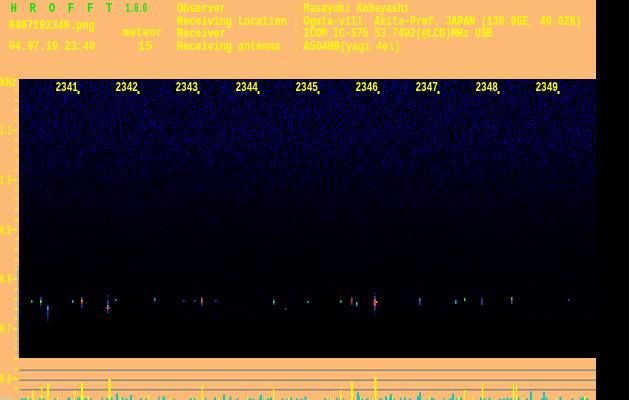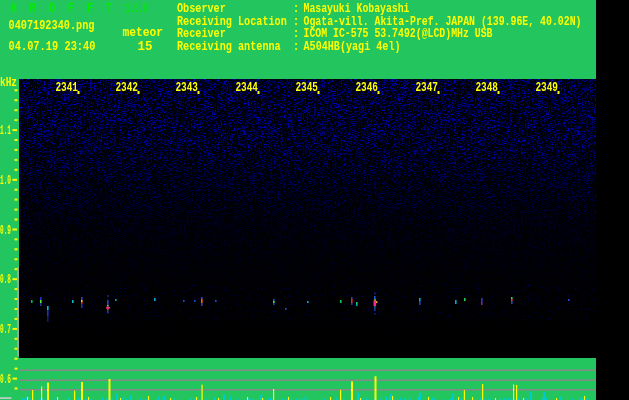--- a/index.html
+++ b/index.html
@@ -1,14 +1,14 @@
 <!DOCTYPE html>
 <html><head><meta charset="utf-8"><style>
 html,body{margin:0;padding:0;background:#000;}
-#wrap{position:relative;width:596px;height:400px;background:#22c55e;overflow:hidden;}
+#wrap{position:relative;width:596px;height:400px;background:#fdba74;overflow:hidden;}
 svg{position:absolute;left:0;top:0;}
 text{font-family:"Liberation Mono";font-weight:bold;}
 </style></head><body>
 <div id="wrap">
 <svg width="629" height="400" viewBox="0 0 629 400">
 <defs>
 <filter id="nz" x="0" y="0" width="100%" height="100%" color-interpolation-filters="sRGB">
   <feTurbulence type="fractalNoise" baseFrequency="2.3" numOctaves="1" seed="29" stitchTiles="stitch"></feTurbulence>
   <feColorMatrix type="matrix" values="0 0 0 0 0  0.8 0 0 0 -0.6  3.4 0 0 0 -1.58  0 0 0 0 1"></feColorMatrix>
 </filter>

